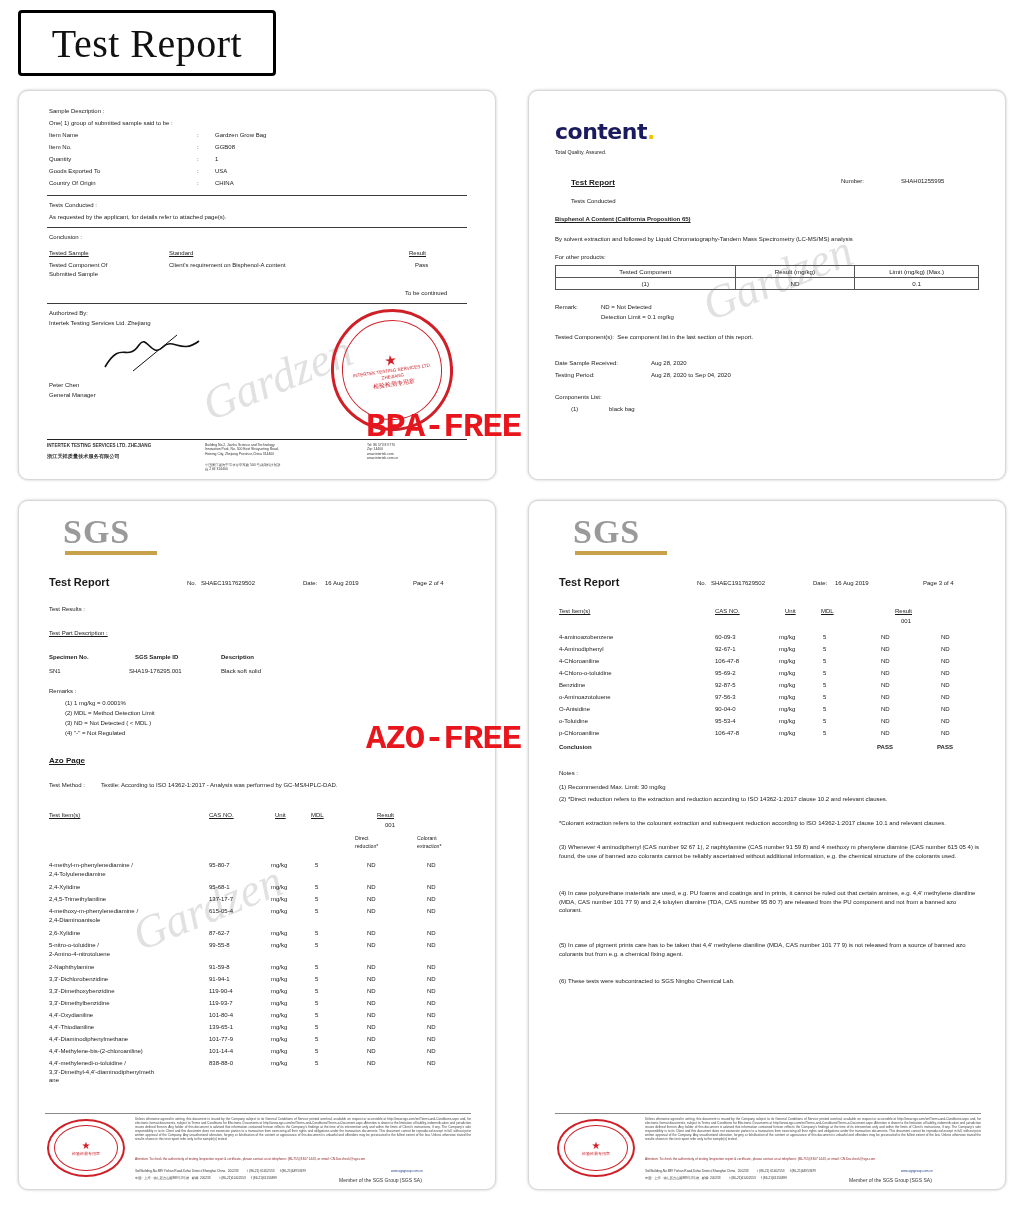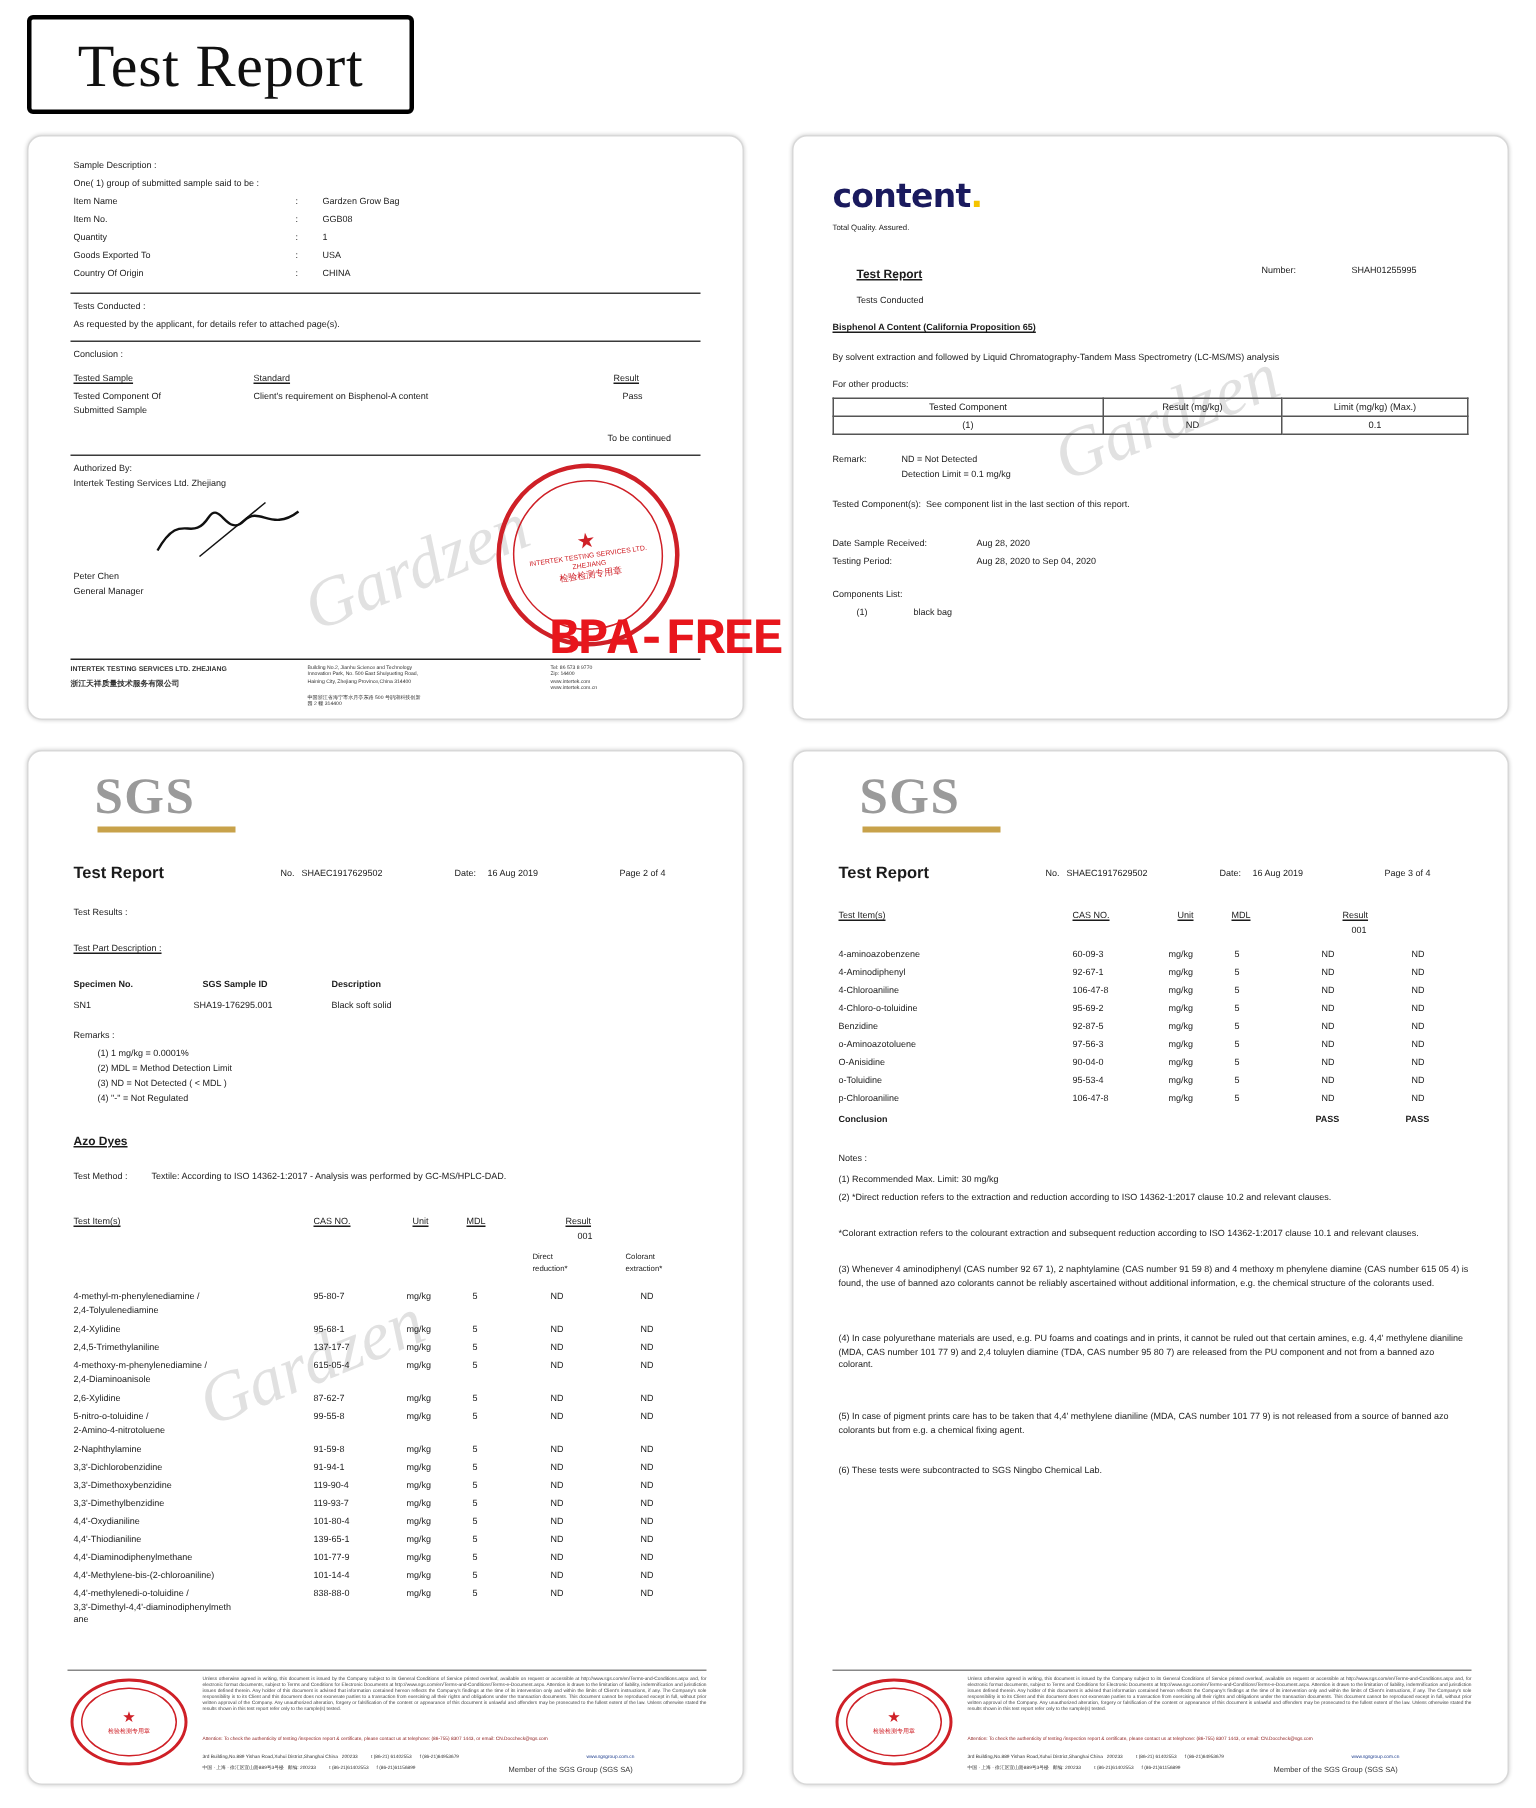--- a/index.html
+++ b/index.html
@@ -326,21 +326,21 @@
       <div class="t s6" style="left:30px; top:166px;">SN1</div>
       <div class="t s6" style="left:110px; top:166px;">SHA19-176295.001</div>
       <div class="t s6" style="left:202px; top:166px;">Black soft solid</div>
 
       <div class="t s6" style="left:30px; top:186px;">Remarks :</div>
       <div class="t s6" style="left:46px; top:198px;">(1) 1 mg/kg = 0.0001%</div>
       <div class="t s6" style="left:46px; top:208px;">(2) MDL = Method Detection Limit</div>
       <div class="t s6" style="left:46px; top:218px;">(3) ND = Not Detected ( &lt; MDL )</div>
       <div class="t s6" style="left:46px; top:228px;">(4) "-" = Not Regulated</div>
 
-      <div class="t s8 b u" style="left:30px; top:254px;">Azo Dyes</div>
+      <div class="t s8 b u" style="left:30px; top:254px;">Azo Page</div>
       <div class="t s6" style="left:30px; top:280px;">Test Method :</div>
       <div class="t s6" style="left:82px; top:280px;">Textile: According to ISO 14362-1:2017 - Analysis was performed by GC-MS/HPLC-DAD.</div>
 
       <div class="t s6 u" style="left:30px; top:310px;">Test Item(s)</div>
       <div class="t s6 u" style="left:190px; top:310px;">CAS NO.</div>
       <div class="t s6 u" style="left:256px; top:310px;">Unit</div>
       <div class="t s6 u" style="left:292px; top:310px;">MDL</div>
       <div class="t s6 u" style="left:358px; top:310px; text-align:center;">Result</div>
       <div class="t s6" style="left:366px; top:320px;">001</div>
 
@@ -589,14 +589,15 @@
       <div class="footer-legal" style="left:116px; top:616px; width:336px;">Unless otherwise agreed in writing, this document is issued by the Company subject to its General Conditions of Service printed overleaf, available on request or accessible at http://www.sgs.com/en/Terms-and-Conditions.aspx and, for electronic format documents, subject to Terms and Conditions for Electronic Documents at http://www.sgs.com/en/Terms-and-Conditions/Terms-e-Document.aspx. Attention is drawn to the limitation of liability, indemnification and jurisdiction issues defined therein. Any holder of this document is advised that information contained hereon reflects the Company's findings at the time of its intervention only and within the limits of Client's instructions, if any. The Company's sole responsibility is to its Client and this document does not exonerate parties to a transaction from exercising all their rights and obligations under the transaction documents. This document cannot be reproduced except in full, without prior written approval of the Company. Any unauthorized alteration, forgery or falsification of the content or appearance of this document is unlawful and offenders may be prosecuted to the fullest extent of the law. Unless otherwise stated the results shown in this test report refer only to the sample(s) tested.</div>
       <div class="footer-legal" style="left:116px; top:656px; width:336px; color:#8b1a1a;">Attention: To check the authenticity of testing /inspection report &amp; certificate, please contact us at telephone: (86-755) 8307 1443, or email: CN.Doccheck@sgs.com</div>
       <div class="footer-addr" style="left:116px; top:668px; font-size:3.2px;">3rd Building,No.889 Yishan Road,Xuhui District,Shanghai China   200233          t (86-21) 61402553      f (86-21)64953679</div>
       <div class="footer-addr" style="left:116px; top:675px; font-size:3.2px;">中国 · 上海 · 徐汇区宜山路889号3号楼   邮编: 200233          t (86-21)61402553      f (86-21)61156899</div>
       <div class="footer-addr" style="left:372px; top:668px; font-size:3.2px; color:#1a3a8b;">www.sgsgroup.com.cn</div>
       <div class="sgs-member" style="left:320px; top:676px;">Member of the SGS Group (SGS SA)</div>
     </div>
   </div>
 
   <div class="redbig" style="left:366px; top:408px;">BPA-FREE</div>
+  <div class="redbig" style="left:366px; top:720px;">AZO-FREE</div>
 
 </div>
 
 </body></html>

